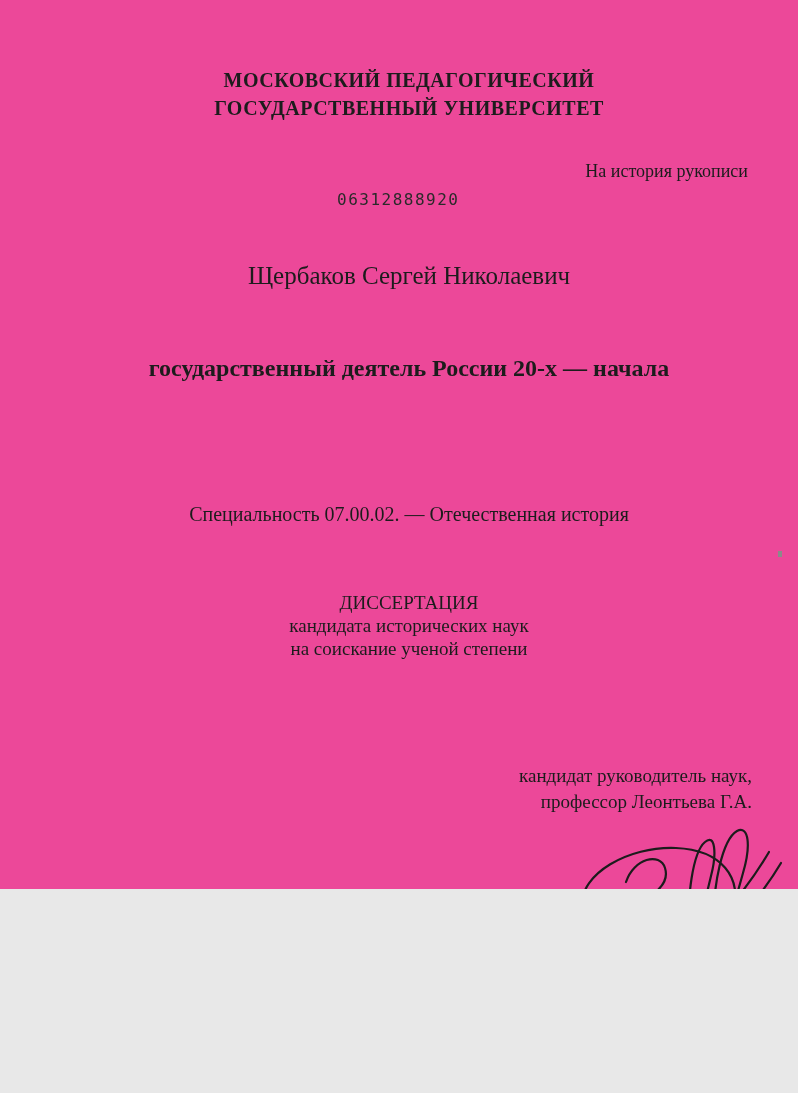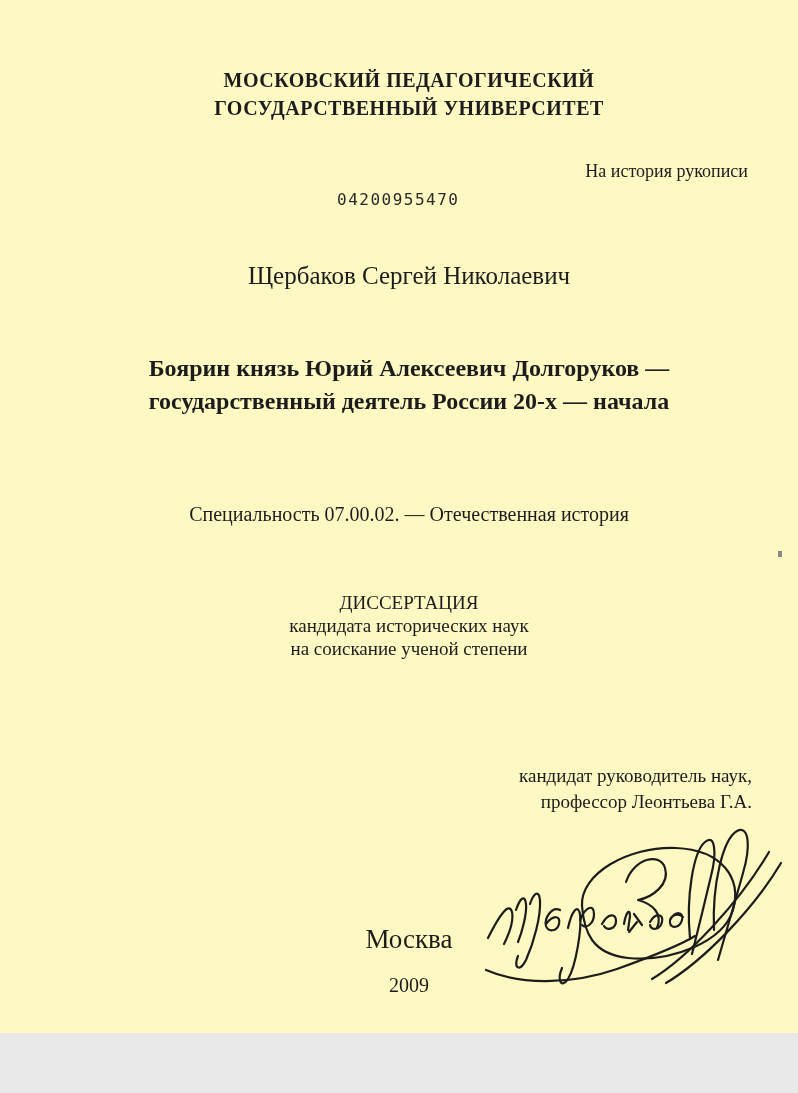--- a/index.html
+++ b/index.html
@@ -1,21 +1,21 @@
 <!DOCTYPE html>
 <html><head>
 <meta charset="utf-8">
 <style>
   html, body { margin: 0; padding: 0; background: #e8e8e8; }
   .page {
     position: relative;
     width: 798px;
-    height: 1033px;
+    height: 889px;
     margin: 0 auto;
-    background: #fef9c3;
+    background: #ec4899;
     color: #1c1c1c;
     font-family: "Liberation Serif", serif;
     overflow: hidden;
   }
   .abs { position: absolute; }
   .centered { left: 0; right: 0; text-align: center; padding-left: 20px; }
 
   .university {
     top: 66px;
     font-weight: 700;
@@ -83,26 +83,25 @@
 
 <div class="page">
 
   <div class="abs centered university">
     <div>МОСКОВСКИЙ ПЕДАГОГИЧЕСКИЙ</div>
     <div>ГОСУДАРСТВЕННЫЙ УНИВЕРСИТЕТ</div>
   </div>
 
   <div class="abs manuscript-note">На история рукописи</div>
 
-  <div class="abs reg-number">04200955470</div>
+  <div class="abs reg-number">06312888920</div>
 
   <div class="abs centered author">Щербаков Сергей Николаевич</div>
 
   <div class="abs centered title">
-    <div>Боярин князь Юрий Алексеевич Долгоруков —</div>
     <div>государственный деятель России 20-х — начала</div>
   </div>
 
   <div class="abs centered specialty">Специальность 07.00.02. — Отечественная история</div>
 
   <div class="abs centered dissertation">
     <div>ДИССЕРТАЦИЯ</div>
     <div>кандидата исторических наук</div>
     <div>на соискание ученой степени</div>
   </div>

